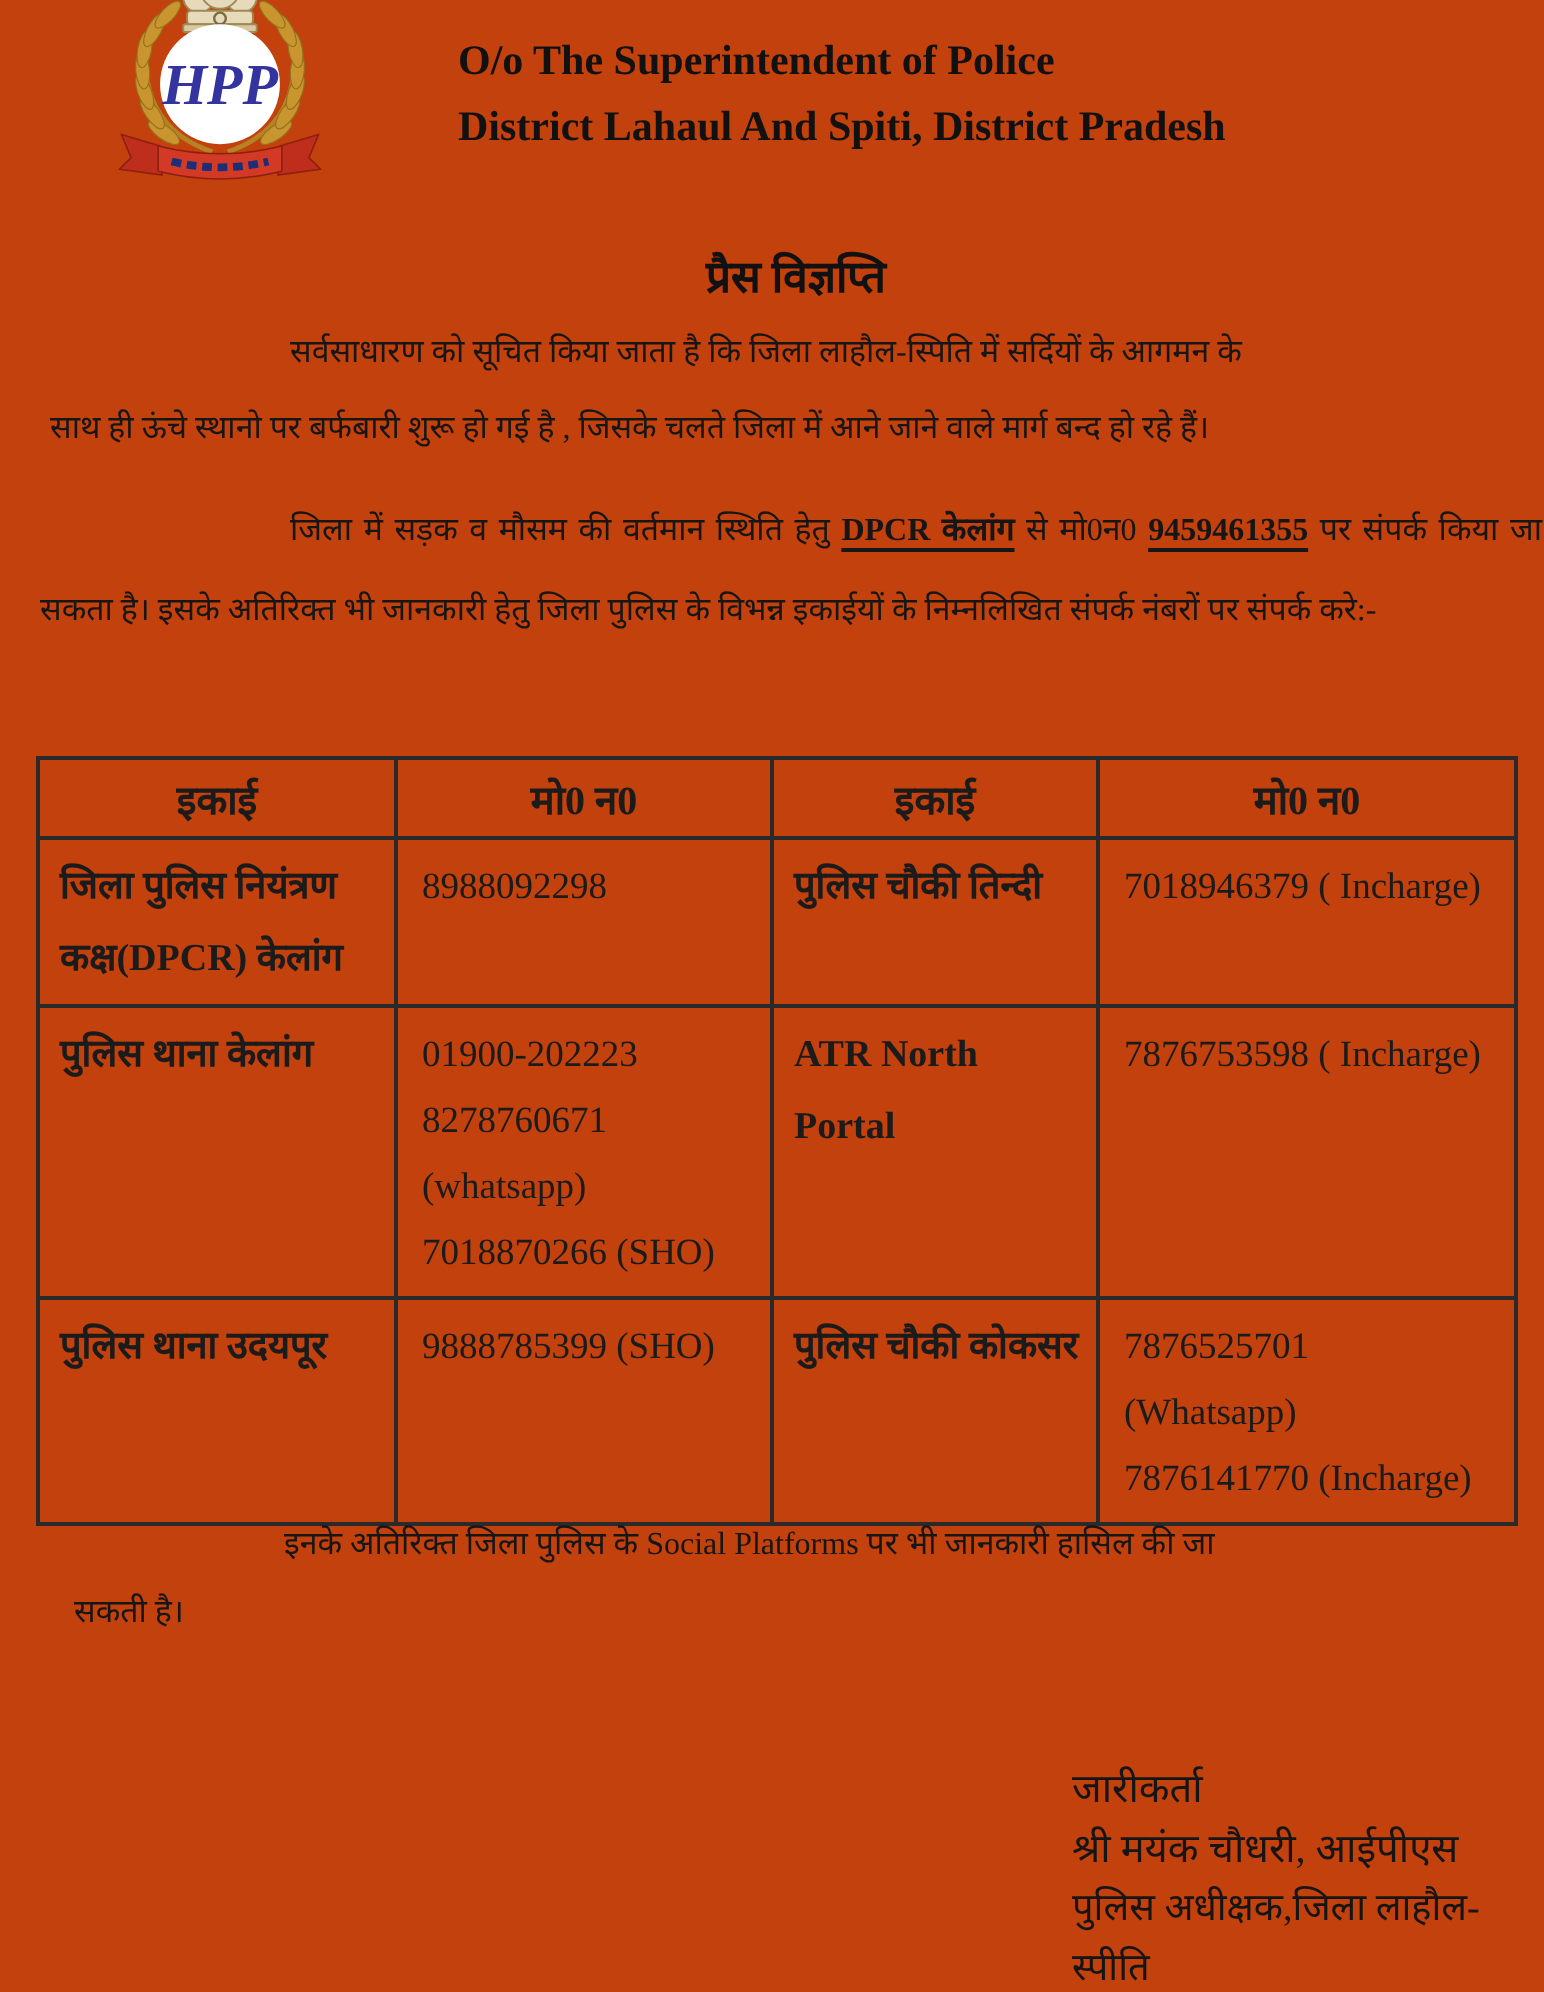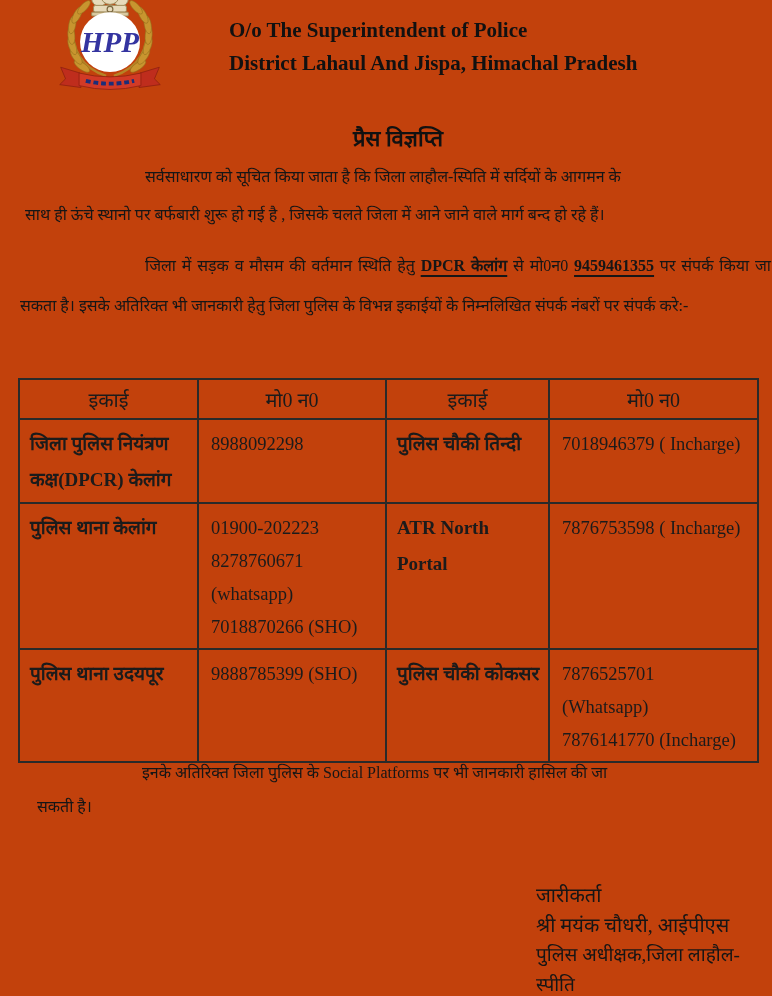--- a/index.html
+++ b/index.html
@@ -14,21 +14,21 @@
   .doc-title{position:absolute;left:0;top:110px;width:100%;text-align:center;font-weight:bold;font-size:22px;color:#111;margin:12px;}
   
   .para{position:absolute;font-size:16px;color:#161616;margin:0;}
   .para1{left:25px;right:0;top:158px;line-height:38px;text-indent:120px;white-space:pre-line;}
   .para2{left:20px;right:1px;top:246px;line-height:40px;text-indent:125px;text-align:justify;}
   .para2 .bu{font-weight:bold;text-decoration:underline;text-decoration-thickness:2px;text-underline-offset:4px;}
   .para3{left:37px;right:10px;top:756px;line-height:34px;text-indent:105px;white-space:pre-line;}
   
   table.contact{position:absolute;left:18px;top:378px;width:739px;border-collapse:collapse;table-layout:fixed;}
   table.contact td,table.contact th{border:2px solid #2a2a2a;vertical-align:top;overflow:hidden;}
-  table.contact th{font-size:20px;font-weight:normal;text-align:center;vertical-align:middle;padding:4px 2px;}
+  table.contact th{font-size:20px;font-weight:bold;text-align:center;vertical-align:middle;padding:4px 2px;}
   .r-head{height:40px;} .r1{height:82px;} .r2{height:97px;} .r3{height:77px;} .r4{height:73px;margin-left:12px;}
   td.unit{font-weight:bold;font-size:19px;line-height:36px;padding:6px 6px 4px 10px;}
   td.nums{font-size:18.5px;line-height:33px;padding:8px 16px 4px 12px;white-space:pre-line;}
   
   .signature{position:absolute;left:536px;top:880px;font-size:20px;line-height:30px;color:#151515;}
   .signature .b{font-weight:normal;}
   .signature .sm{font-size:19px;}
 </style>
 </head>
 <body>
@@ -80,21 +80,21 @@
         <polygon points="29,92 9,86 14,98 8,104 30,107" fill="#bf2d1d"></polygon>
         <polygon points="91,92 111,86 106,98 112,104 90,107" fill="#bf2d1d"></polygon>
         <path d="M28,92 Q60,100 92,92 L92,105 Q60,113 28,105 Z" fill="#d23a26"></path>
       </g>
       <path d="M35,100 Q60,106 85,100" fill="none" stroke="#1d2d78" stroke-width="4" stroke-dasharray="5 3"></path>
     </svg>
   </div>
 
   <div class="office-title">
     <div>O/o The Superintendent of Police</div>
-    <div>District Lahaul And Jispa, Himachal Pradesh</div>
+    <div>District Lahaul And Spiti, District Pradesh</div>
   </div>
 
   <h1 class="doc-title">प्रैस विज्ञप्ति</h1>
 
   <p class="para para1">सर्वसाधारण को सूचित किया जाता है कि जिला लाहौल-स्पिति में सर्दियों के आगमन के
 साथ ही ऊंचे स्थानो पर बर्फबारी शुरू हो गई है , जिसके चलते जिला में आने जाने वाले मार्ग बन्द हो रहे हैं।</p>
 
   <p class="para para2"><span>जिला में सड़क व मौसम की वर्तमान स्थिति हेतु </span><span class="bu">DPCR केलांग</span><span> से मो0न0 </span><span class="bu">9459461355</span><span> पर संपर्क किया जा सकता है। इसके अतिरिक्त भी जानकारी हेतु जिला पुलिस के विभन्न इकाईयों के निम्नलिखित संपर्क नंबरों पर संपर्क करे:-</span></p>
 
   <table class="contact">

